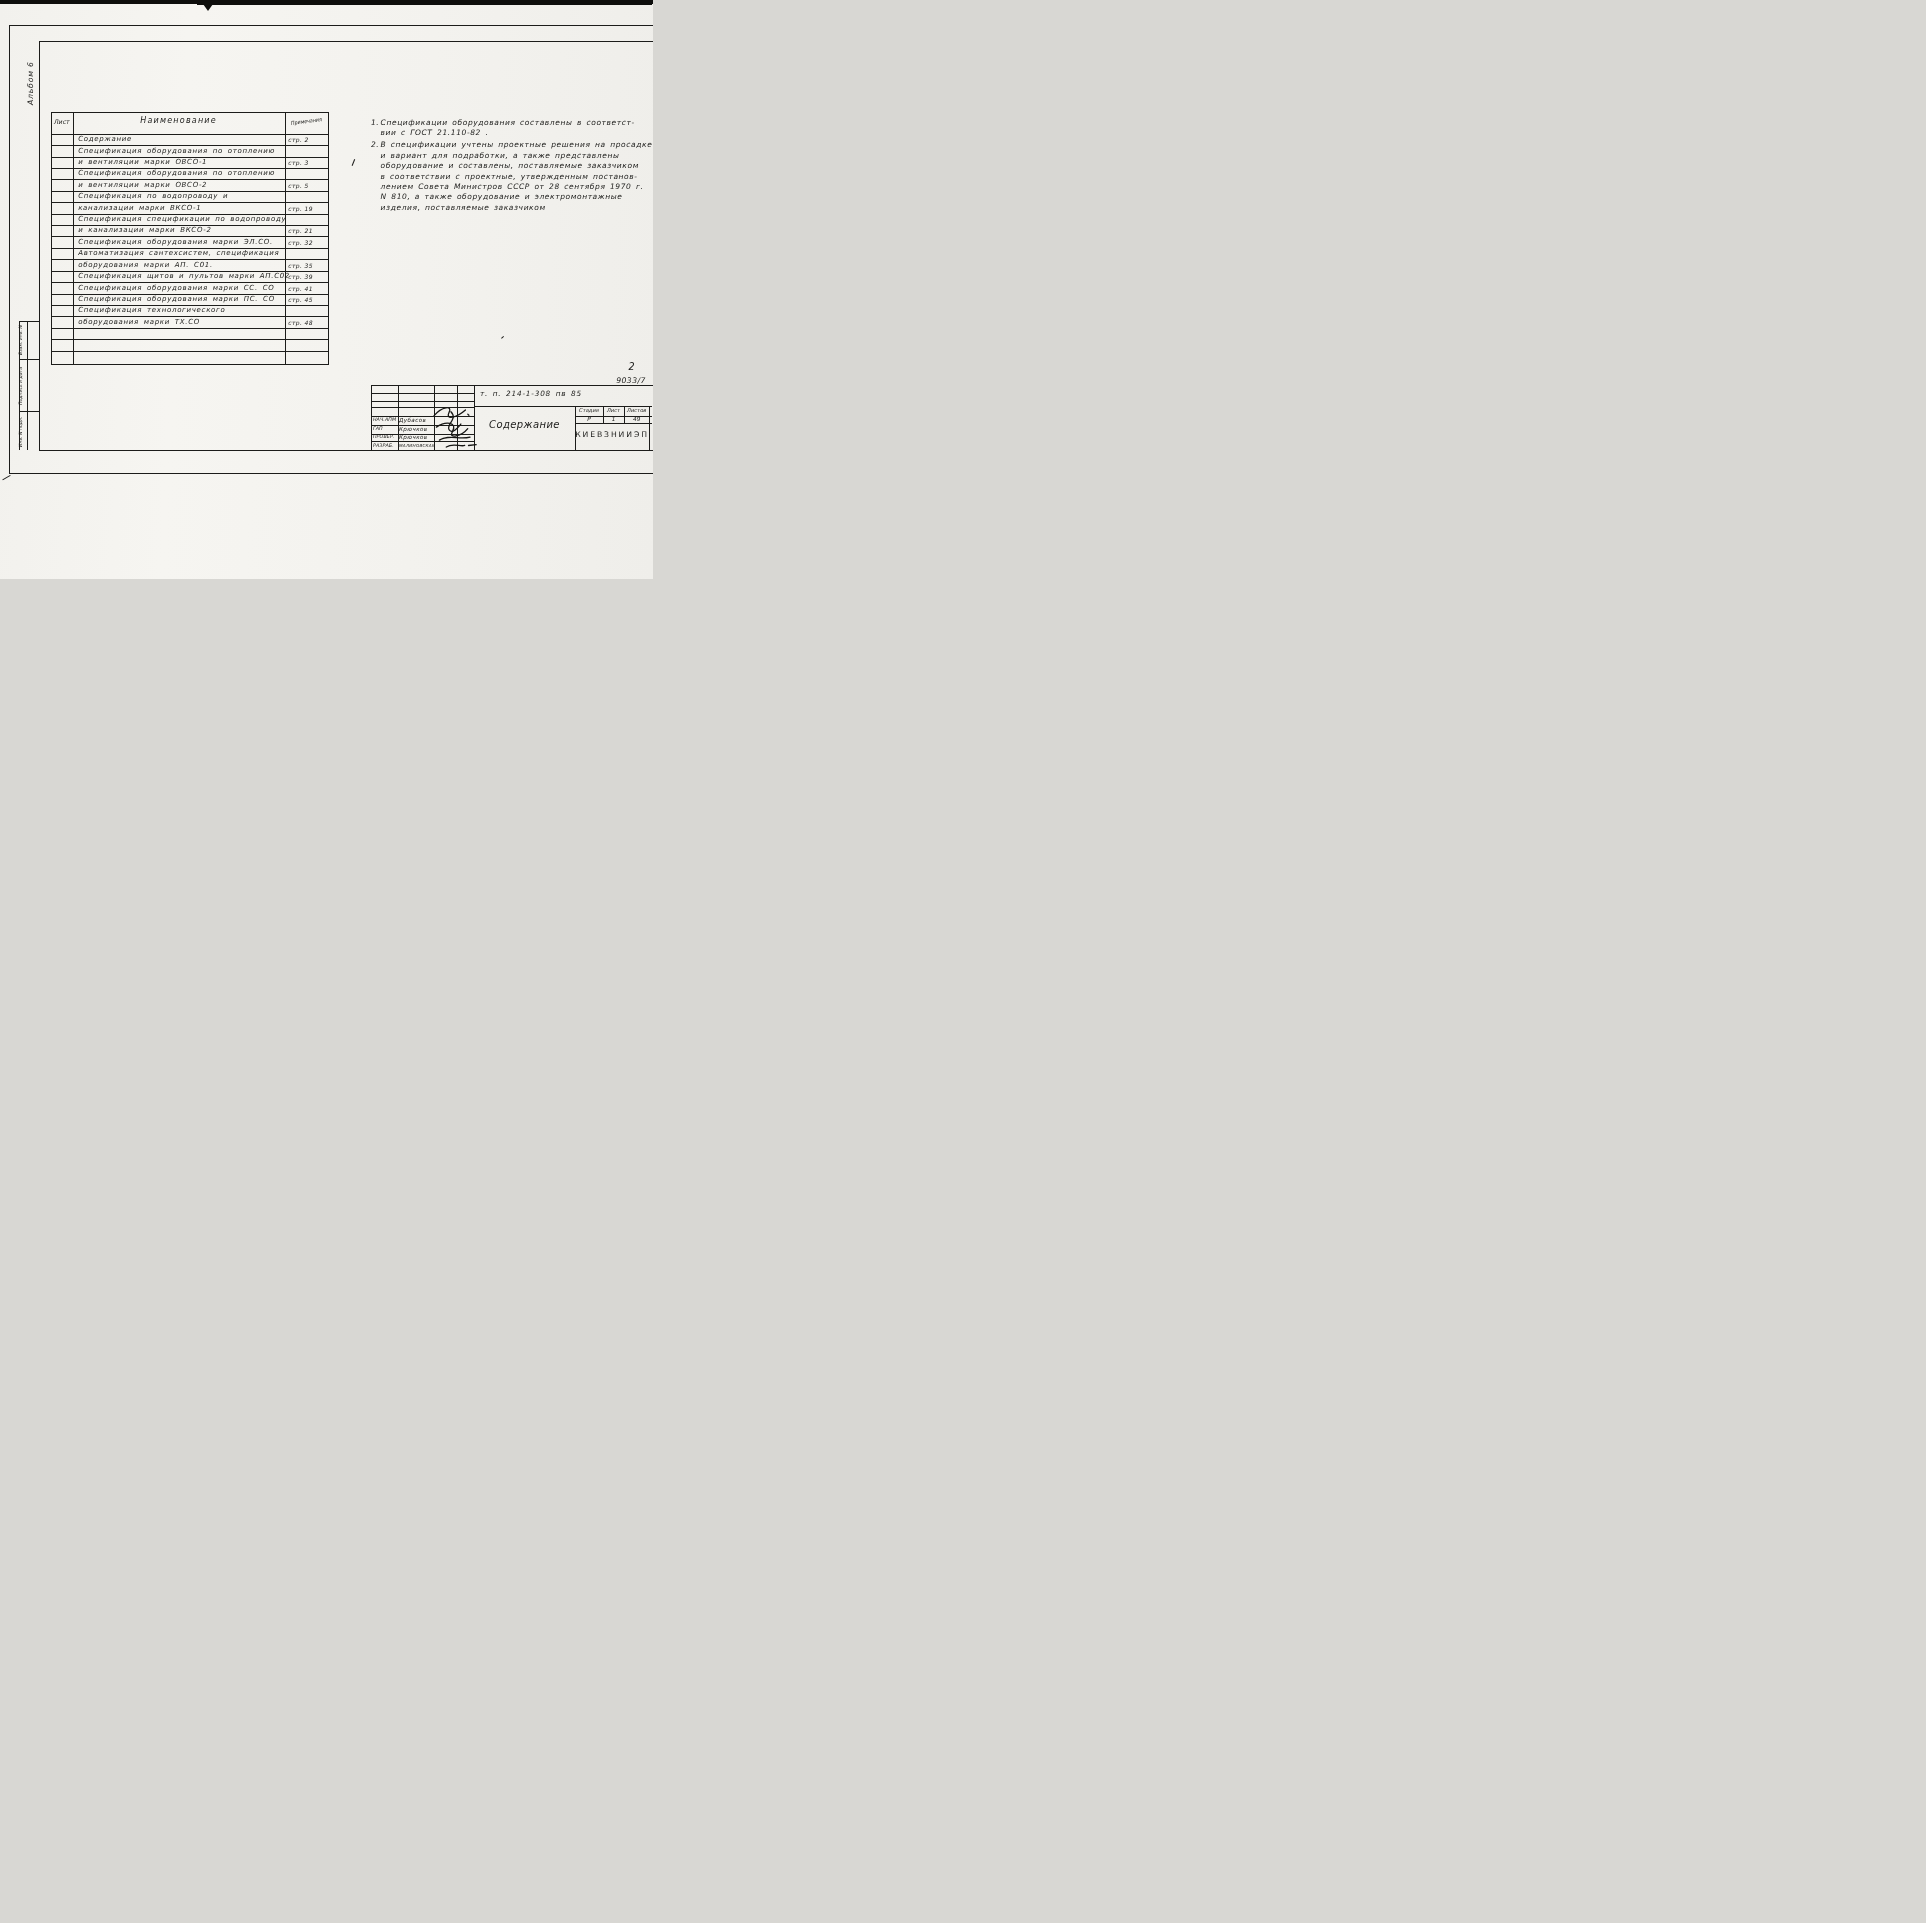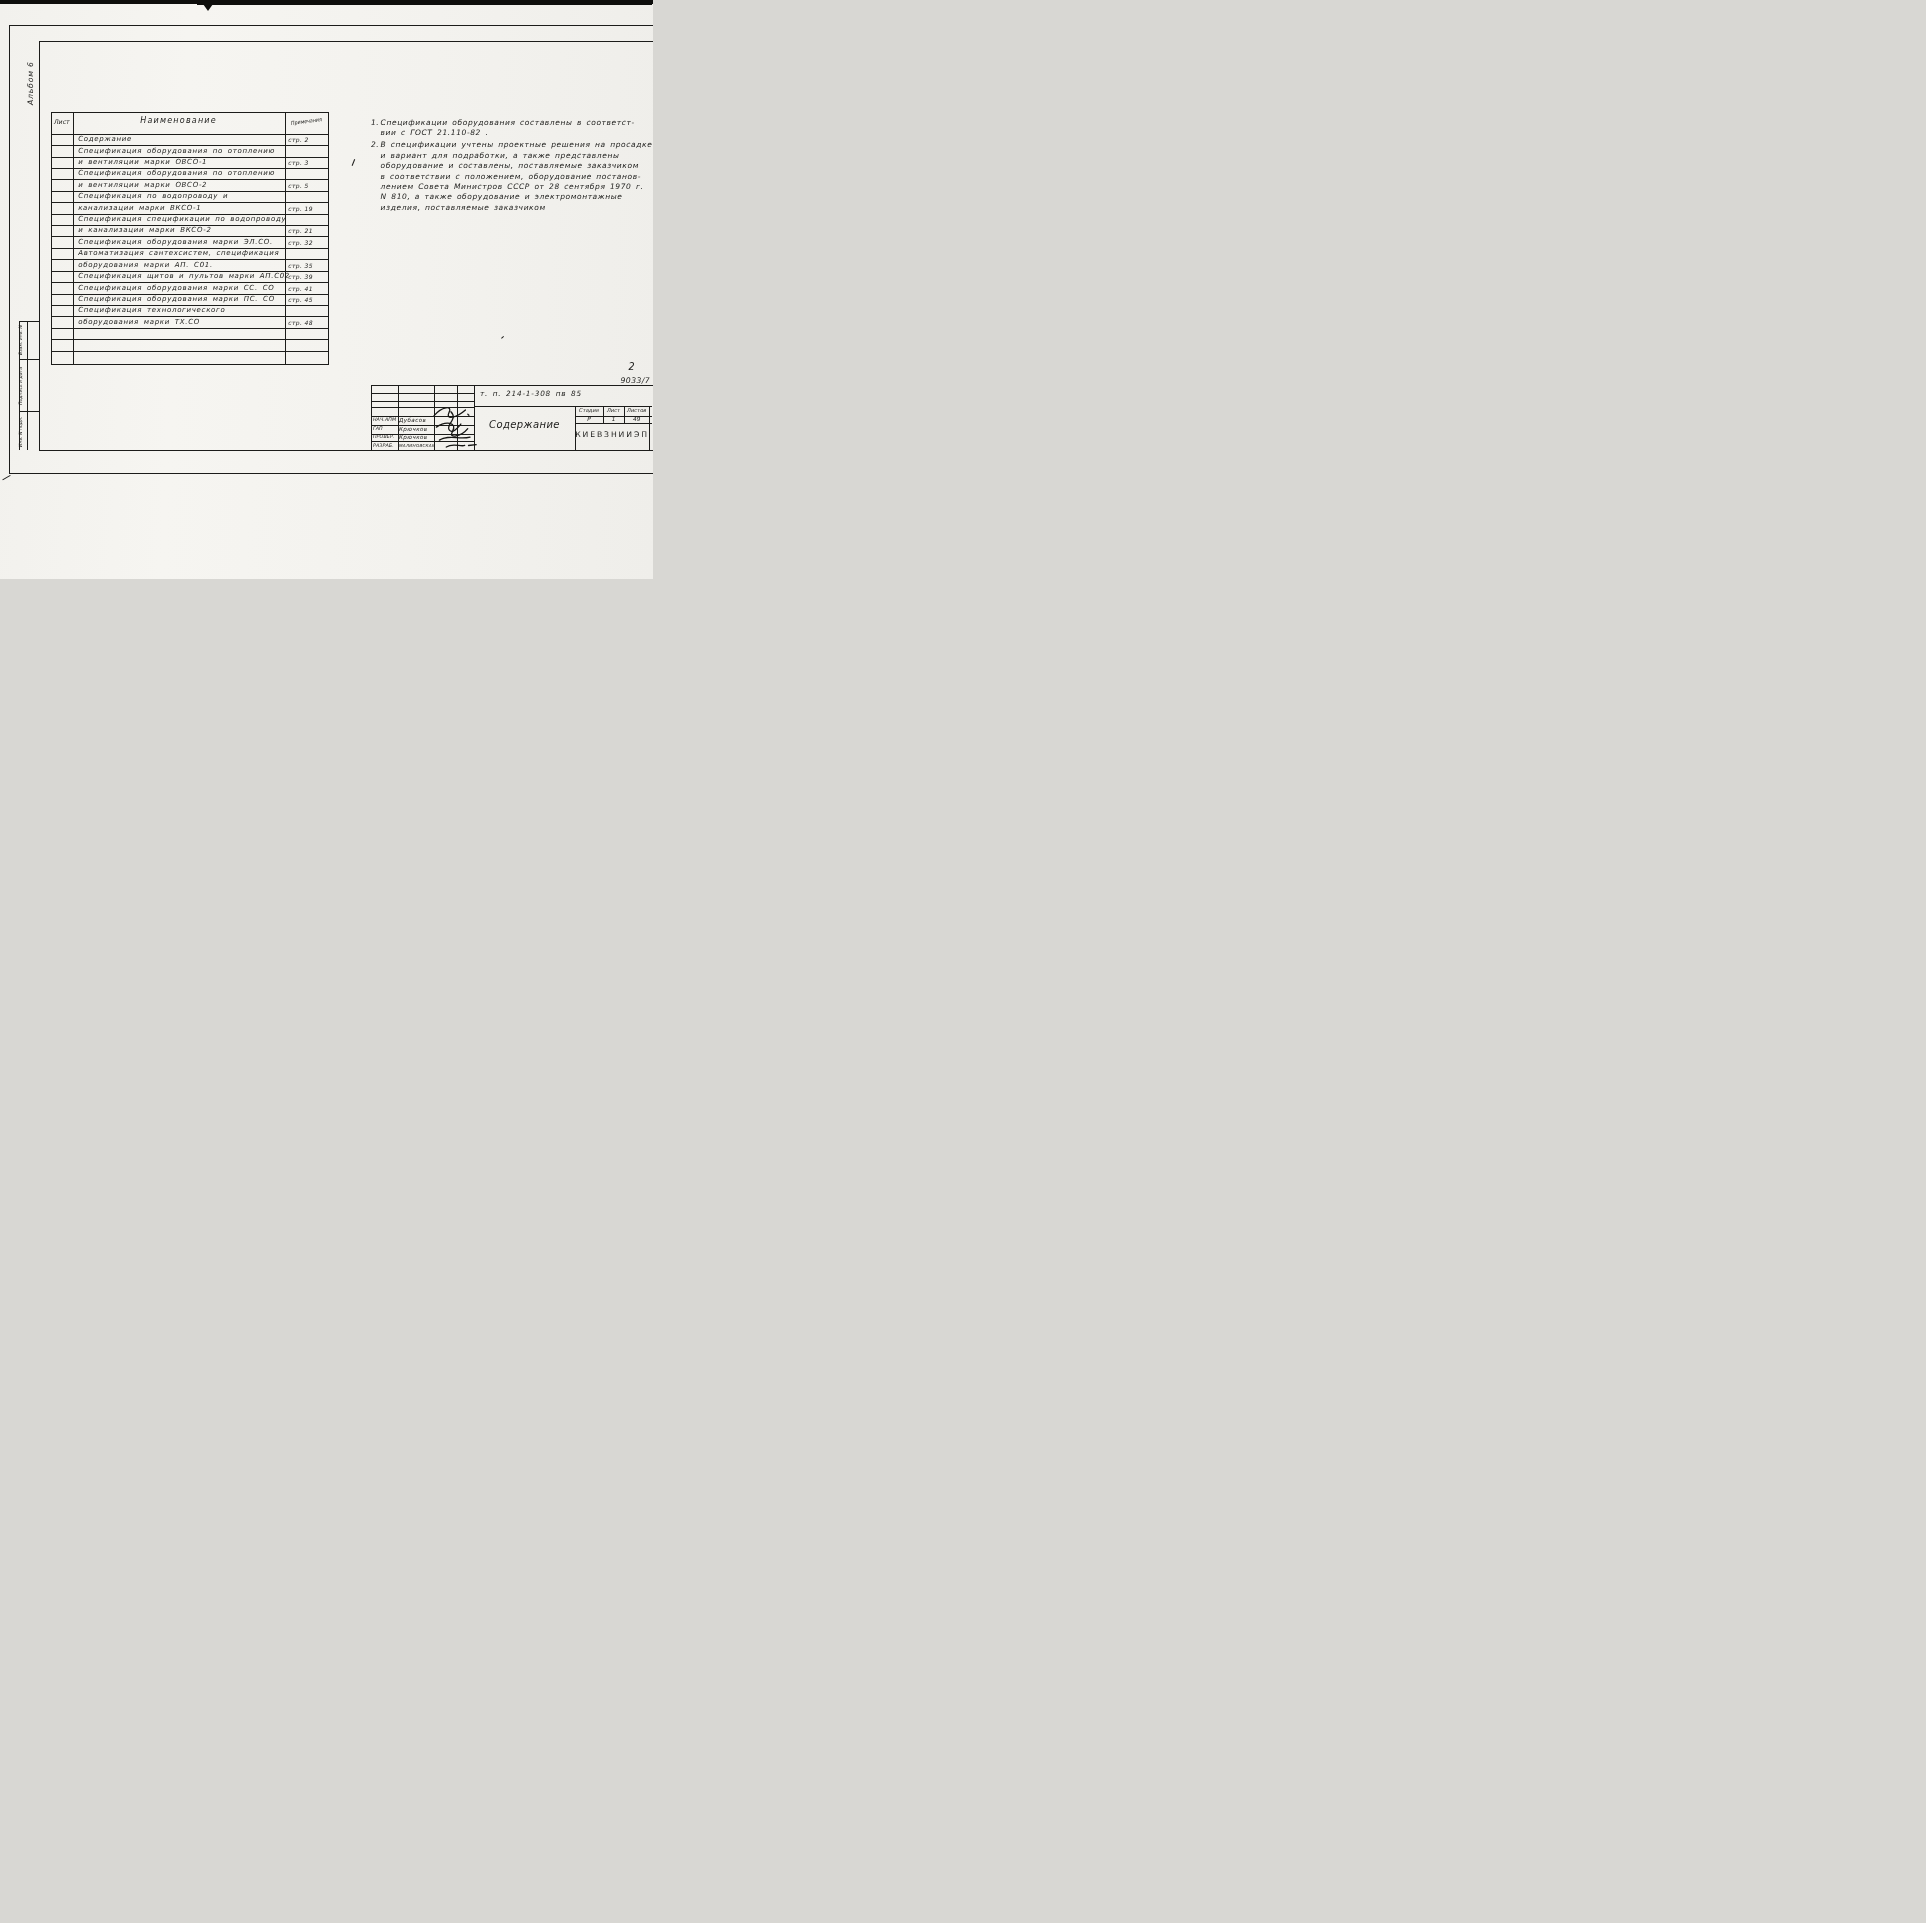--- a/index.html
+++ b/index.html
@@ -169,29 +169,29 @@
       <div class="note">
         <span class="num">1.</span>
         <div class="nline">Спецификации оборудования составлены в соответст-</div>
         <div class="nline">вии с ГОСТ 21.110-82 .</div>
       </div>
       <div class="note">
         <span class="num">2.</span>
         <div class="nline">В спецификации учтены проектные решения на просадке</div>
         <div class="nline">и вариант для подработки, а также представлены</div>
         <div class="nline">оборудование и составлены, поставляемые заказчиком</div>
-        <div class="nline">в соответствии с положением, оборудование постанов-</div>
+        <div class="nline">в соответствии с проектные, утвержденным постанов-</div>
         <div class="nline">лением Совета Министров СССР от 28 сентября 1970 г.</div>
         <div class="nline">N 810, а также оборудование и электромонтажные</div>
         <div class="nline">изделия, поставляемые заказчиком</div>
       </div>
     </div>
 
   <div class="t" style="left:623px;top:362px;width:17px;font-size:9.6px;text-align:center;">2</div>
-  <div class="t" style="left:612px;top:377px;width:38px;font-size:7.7px;text-align:right;letter-spacing:0.4px;">9033/7</div>
+  <div class="t" style="left:612px;top:377px;width:38px;font-size:7.7px;text-align:center;letter-spacing:0.4px;">9033/7</div>
 
   <div class="ln" style="left:371px;top:385px;width:282px;height:1.2px;"></div>
   <div class="ln" style="left:371px;top:385px;width:1.2px;height:65px;"></div>
   <div class="ln" style="left:398px;top:385px;width:0.8px;height:65px;"></div>
   <div class="ln" style="left:434px;top:385px;width:0.8px;height:65px;"></div>
   <div class="ln" style="left:457px;top:385px;width:0.8px;height:65px;"></div>
   <div class="ln" style="left:474px;top:385px;width:1.2px;height:65px;"></div>
   <div class="ln" style="left:371px;top:393px;width:104px;height:0.8px;"></div>
   <div class="ln" style="left:371px;top:401px;width:104px;height:0.8px;"></div>
   <div class="ln" style="left:371px;top:407px;width:104px;height:0.8px;"></div>

